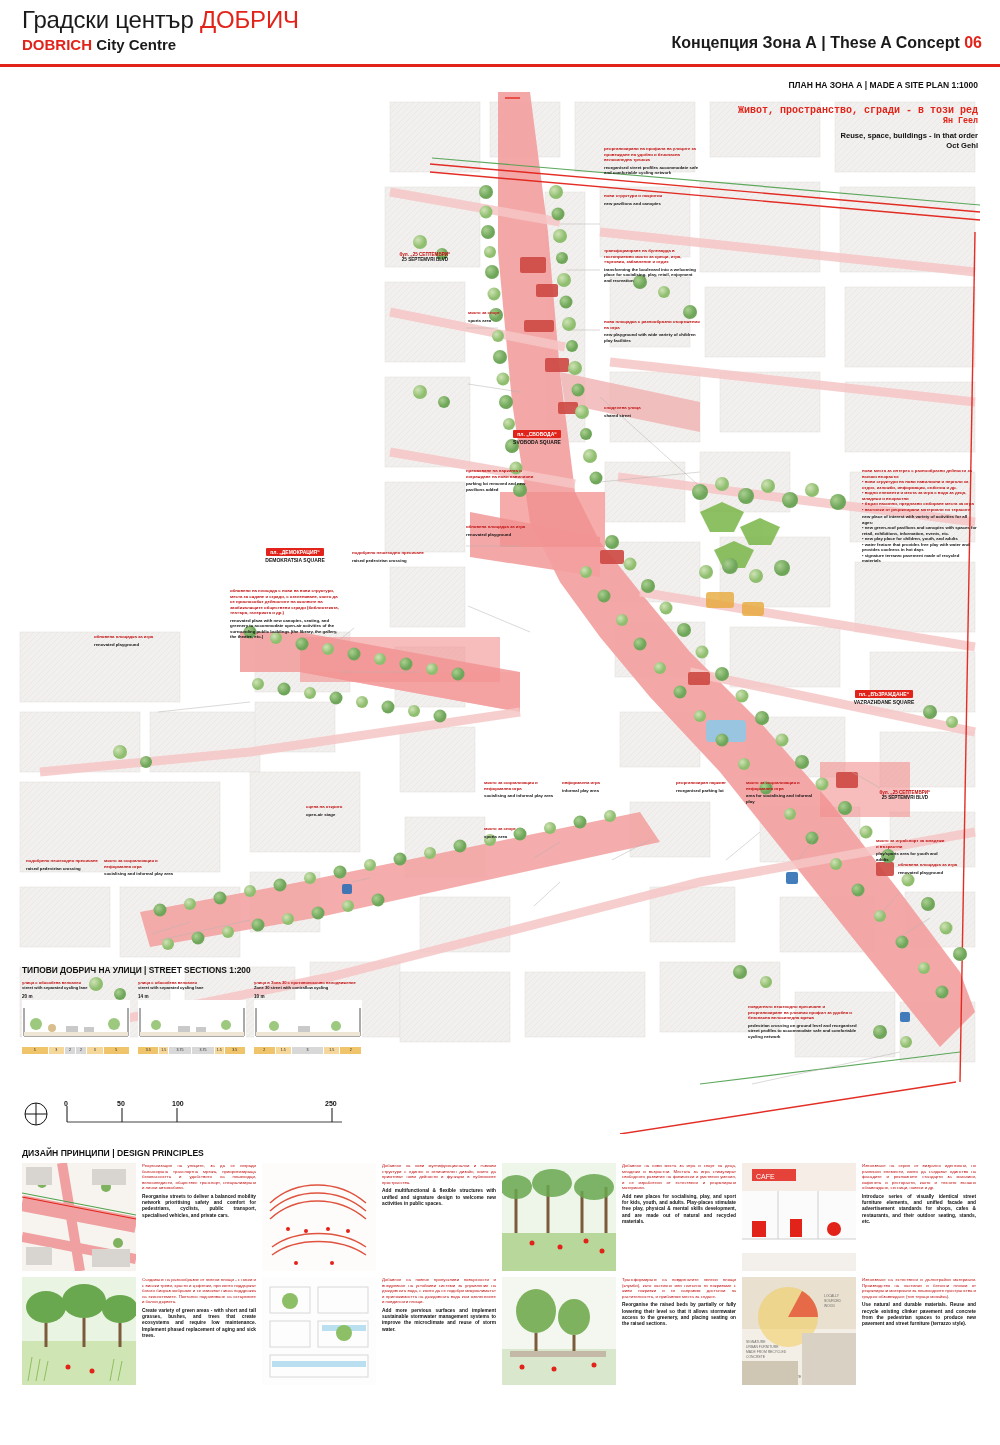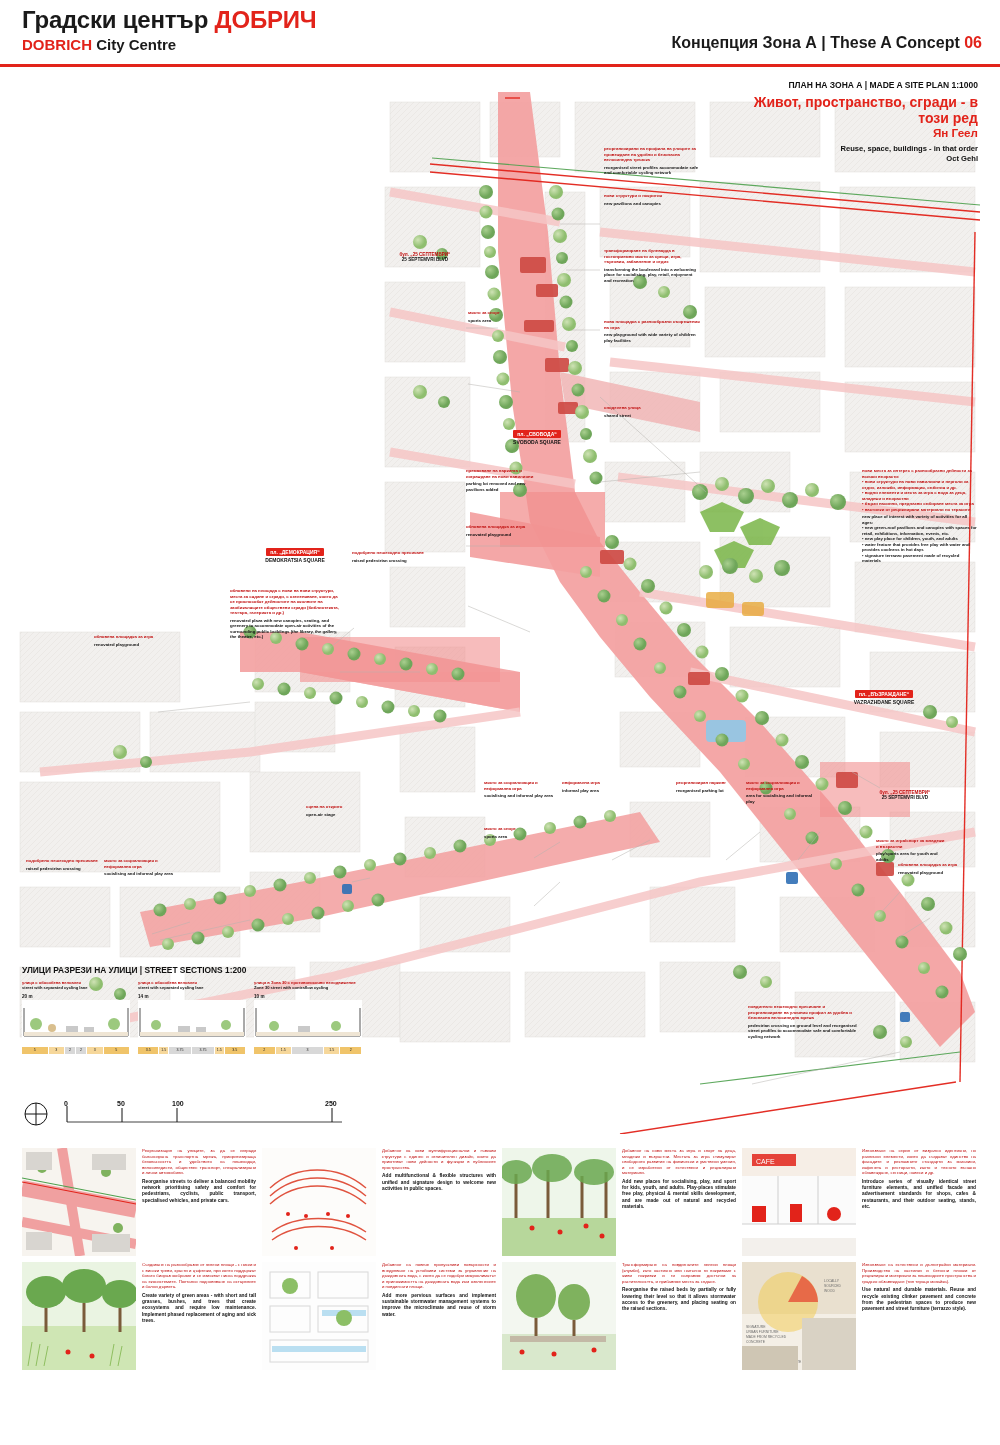--- a/index.html
+++ b/index.html
@@ -1,38 +1,38 @@
 <!DOCTYPE html>
 <html><head>
 <meta charset="utf-8">
 <style>
   html,body{margin:0;padding:0;background:#ffffff;}
   body{width:1000px;height:1445px;position:relative;font-family:"Liberation Sans",sans-serif;color:#1a1a1a;overflow:hidden;}
   .board{position:absolute;inset:0;background:#fff;}
 
   
   .header{position:absolute;left:0;top:0;width:1000px;height:68px;background:#fff;}
-  .hdr-title{position:absolute;left:22px;top:6px;font-size:24px;font-weight:bold;letter-spacing:-.2px;}
+  .hdr-title{position:absolute;left:22px;top:6px;font-size:24px;font-weight:normal;letter-spacing:-.2px;}
   .hdr-title .accent{color:#e2231a;}
   .hdr-sub{position:absolute;left:22px;top:36px;font-size:15px;font-weight:bold;}
   .hdr-sub .accent{color:#e2231a;}
   .hdr-right{position:absolute;right:18px;top:34px;font-size:16px;font-weight:bold;text-align:right;}
   .hdr-right .num{color:#e2231a;}
   .hdr-rule{position:absolute;left:0;top:64px;width:1000px;height:3px;background:#e2231a;}
 
   
   .leftcol{position:absolute;left:22px;top:84px;width:350px;}
   .sec-h{color:#e2231a;font-size:8.6px;font-weight:bold;letter-spacing:.3px;margin-bottom:3px;}
   .bg-p{font-size:6.4px;line-height:1.42;text-align:justify;color:#222;margin:0 0 7px 0;}
   .en-p{font-size:6.6px;line-height:1.45;text-align:justify;color:#111;margin:0 0 12px 0;}
   .leftcol .block{margin-bottom:6px;}
   .rightpanel{position:absolute;left:725px;top:80px;width:253px;height:1055px;}
 
   .panel-h{font-size:8.5px;font-weight:bold;color:#111;text-align:right;}
-  .panel-red{font-size:14px;font-weight:bold;color:#e2231a;text-align:right;margin-top:4px;}
+  .panel-red{font-size:10px;font-weight:bold;color:#e2231a;text-align:right;margin-top:15px;font-family:Liberation Mono, monospace;}
   .panel-red small{display:block;font-weight:bold;}
   .panel-en{font-size:7.6px;font-weight:bold;color:#111;text-align:right;margin-top:5px;line-height:1.3;}
 
   
   .ann{position:absolute;font-size:4.3px;line-height:1.28;width:96px;}
   .ann .bg{color:#c00d0d;font-weight:bold;}
   .ann .en{color:#111;font-weight:bold;margin-top:2px;display:block;}
 
   .sqlabel{position:absolute;font-size:5px;font-weight:bold;text-align:center;}
   .sqlabel .bgn{background:#e2231a;color:#fff;padding:1px 4px;display:inline-block;border-radius:1px;}
@@ -483,21 +483,21 @@
 • водни елементи и места за игра с вода за деца, младежи и възрастни
 • бързи насипни, предпазни събиране места за игра
 • настилки от рециклирани материали по терасите</span><span class="en">new place of interest with variety of activities for all ages:
 • new green-roof pavilions and canopies with spaces for retail, exhibitions, information, events, etc.
 • new play place for children, youth, and adults
 • water feature that provides free play with water and provides coolness in hot days
 • signature terrazzo pavement made of recycled materials</span></div>
   </div>
 
   <div class="sections">
-    <div class="sec-title">УЛИЦИ РАЗРЕЗИ НА УЛИЦИ | STREET SECTIONS 1:200</div>
+    <div class="sec-title">ТИПОВИ ДОБРИЧ НА УЛИЦИ | STREET SECTIONS 1:200</div>
     <div class="sec-grid">
       <div class="sec-item">
         <div class="sec-cap"><span>улица с обособена велоалея</span><span class="en">street with separated cycling lane</span></div>
         <div class="sec-w">20 m</div>
         <div class="sec-draw">
           <svg width="108" height="46" viewBox="0 0 108 46">
             <rect x="0" y="0" width="108" height="46" fill="#fff"></rect>
             <path d="M2 8 L2 36 L106 36 L106 8" stroke="#555" stroke-width="1" fill="none"></path>
             <rect x="2" y="32" width="104" height="4" fill="#efe5d4"></rect>
             <circle cx="14" cy="24" r="6" fill="#9cc97e"></circle>
@@ -572,20 +572,21 @@
       <path d="M45 6 L45 22 M100 8 L100 22 M155 8 L155 22 M310 8 L310 22" stroke="#111" stroke-width="1"></path>
       <path d="M45 22 L320 22" stroke="#111" stroke-width="0.8"></path>
     </svg>
     <div class="scale-num" style="left:42px;top:0px;">0</div>
     <div class="scale-num" style="left:95px;top:0px;">50</div>
     <div class="scale-num" style="left:150px;top:0px;">100</div>
     <div class="scale-num" style="left:303px;top:0px;">250</div>
   </div>
 
   <div class="dp">
+    <div class="dp-title"><span style="color:#111">ДИЗАЙН ПРИНЦИПИ</span><span class="en"> |  DESIGN PRINCIPLES</span></div>
 
     <div class="dp-row">
       <div class="dp-cell">
         <div class="dp-img">
           <svg width="114" height="108" viewBox="0 0 114 108">
             <rect width="114" height="108" fill="#f7f4ef"></rect>
             <path d="M0 40 L114 62" stroke="#f0a0a0" stroke-width="16"></path>
             <path d="M0 74 L114 96" stroke="#f0a0a0" stroke-width="10"></path>
             <path d="M40 0 L58 108" stroke="#f0a0a0" stroke-width="10"></path>
             <path d="M0 34 L114 56" stroke="#e2231a" stroke-width="1.2"></path>

